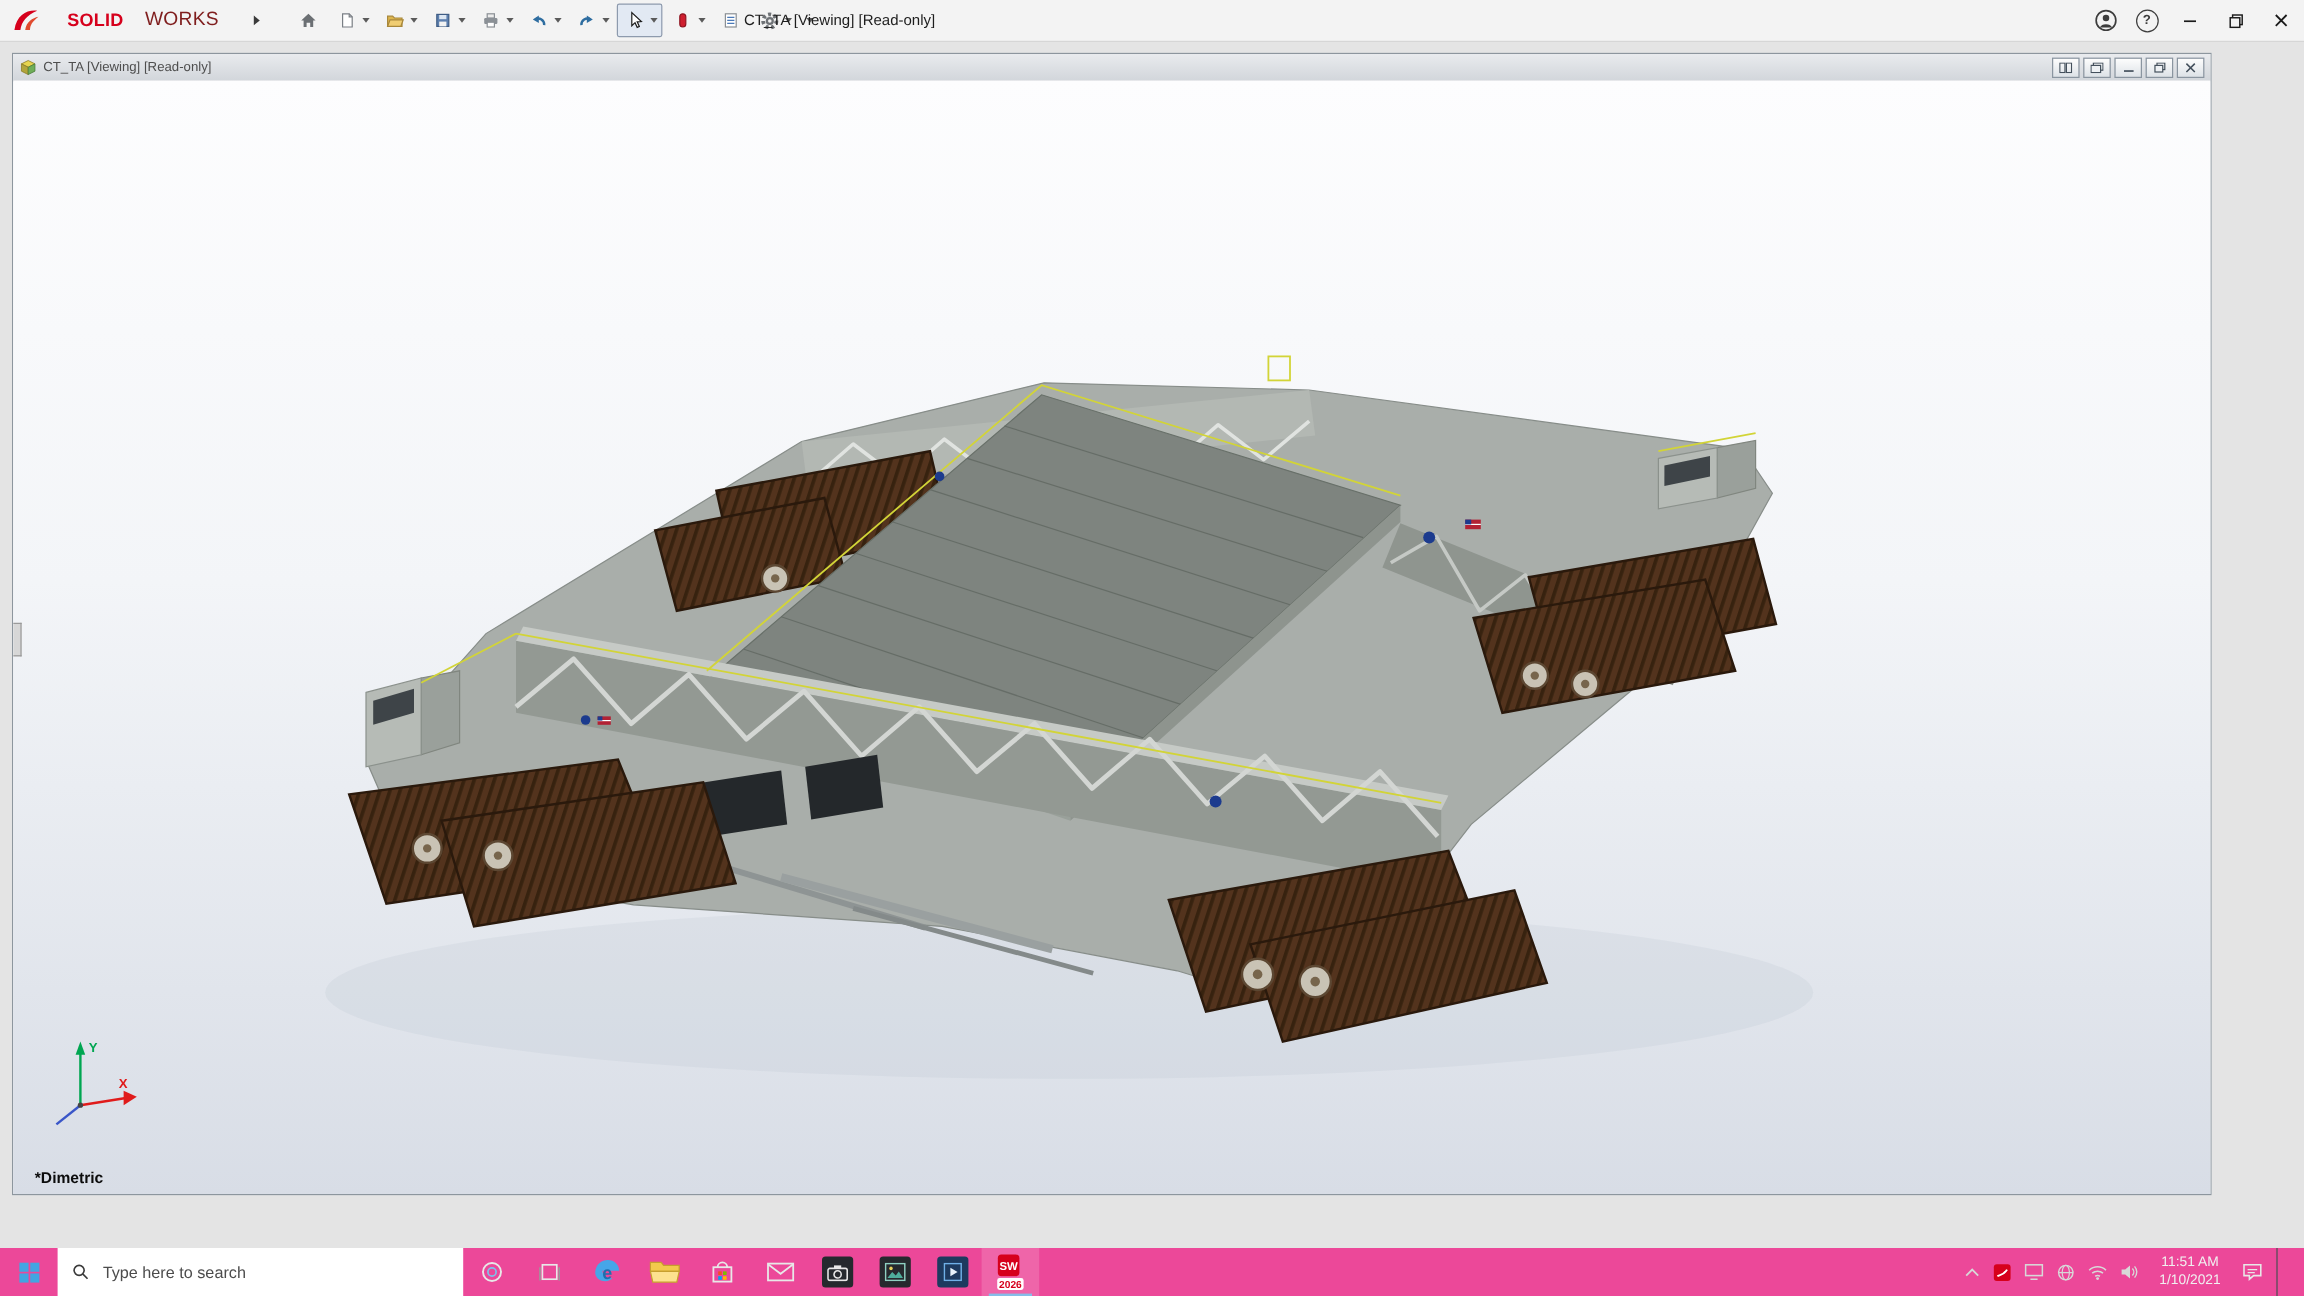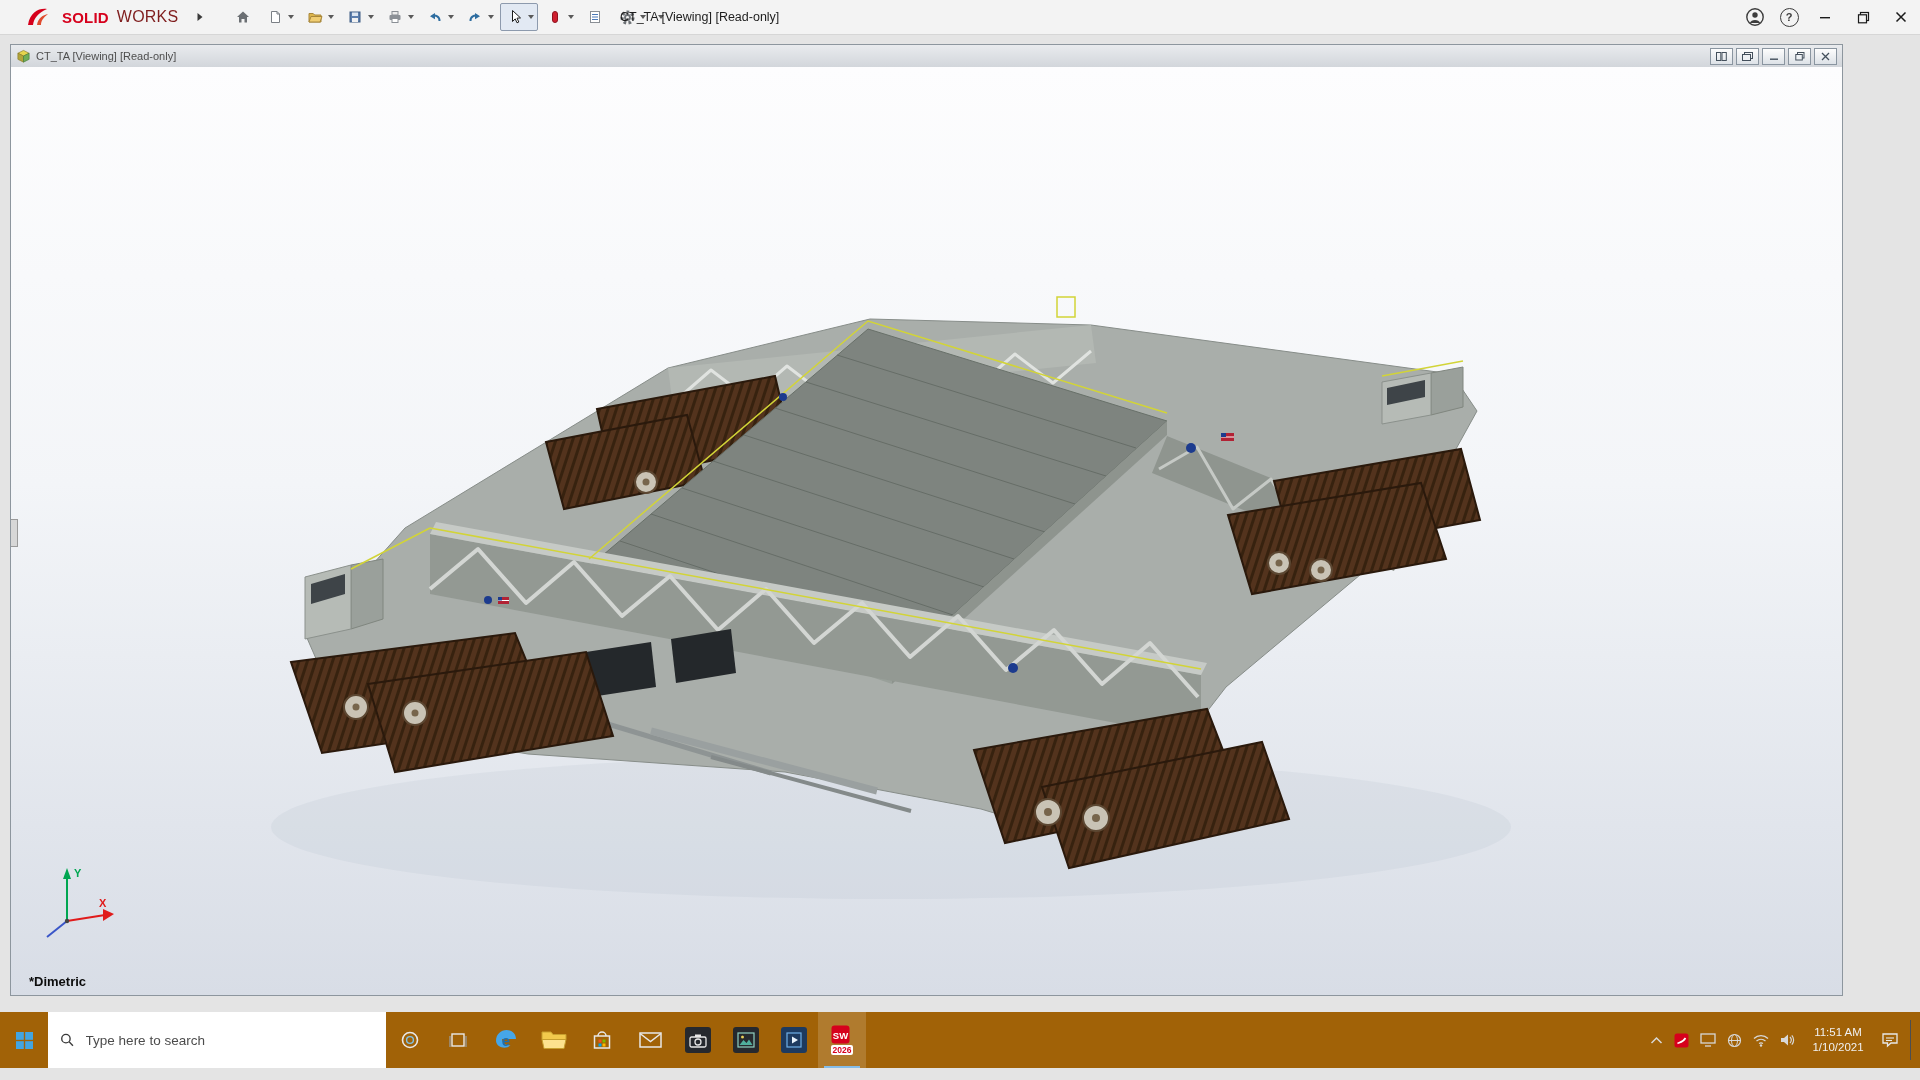--- a/index.html
+++ b/index.html
@@ -1,20 +1,20 @@
 <!DOCTYPE html>
 <html><head>
 <meta charset="utf-8">
 <style>
   html,body{margin:0;padding:0;}
   body{width:1920px;height:1080px;overflow:hidden;background:#e4e4e4;font-family:"Liberation Sans",sans-serif;position:relative;}
 
   
   .titlebar{position:absolute;top:0;left:0;width:1920px;height:34px;background:#f3f3f3;border-bottom:1px solid #d6d6d6;display:flex;align-items:center;}
-  .brand{display:flex;align-items:center;gap:12px;padding-left:26px;}
+  .brand{display:flex;align-items:center;gap:22px;padding-left:10px;}
   .brand .solid{font-weight:bold;color:#d6001c;font-size:15px;letter-spacing:.2px;}
   .brand .works{font-weight:normal;color:#7f1d1d;font-size:16px;letter-spacing:.2px;margin-left:-4px;}
   .brand-arrow{margin-left:6px;}
   .toolbar{display:flex;align-items:center;gap:2px;margin-left:24px;}
   .tb-group{display:flex;align-items:center;padding:2px 3px;border:1px solid transparent;border-radius:2px;}
   .tb-group.active{background:#e2e9f3;border:1px solid #8d9aad;}
   .tb-btn{width:22px;height:22px;display:flex;align-items:center;justify-content:center;}
   .caret{width:0;height:0;border-left:3.5px solid transparent;border-right:3.5px solid transparent;border-top:4px solid #5a5a5a;margin-left:2px;}
   .apptitle{position:absolute;left:620px;right:1760px;text-align:center;font-size:12.5px;color:#1d1d1d;line-height:34px;white-space:nowrap;}
   .title-right{position:absolute;right:0;top:0;height:34px;display:flex;align-items:center;}
@@ -29,31 +29,31 @@
   .docbar .spacer{flex:1;}
   .docwin-btn{width:21px;height:15px;border:1px solid #8a95a0;background:linear-gradient(#fdfdfd,#dde2e7);display:flex;align-items:center;justify-content:center;margin-left:3px;}
 
   .viewport{position:absolute;left:0;top:22px;right:0;bottom:0;background:linear-gradient(180deg,#fdfdfe 0%,#f3f5f8 45%,#d8dde6 100%);overflow:hidden;}
   .model-svg{position:absolute;left:0;top:0;width:100%;height:100%;}
   .view-label{position:absolute;left:18px;bottom:6px;font-size:13px;font-weight:bold;color:#0c0c0c;}
   .triad{position:absolute;left:22px;bottom:44px;}
   .splitter{position:absolute;left:0;top:452px;width:7px;height:28px;background:#d7d7d7;border:1px solid #9a9a9a;border-left:none;box-sizing:border-box;}
 
   
-  .taskbar{position:absolute;left:0;bottom:12px;width:1920px;height:56px;background:#a16207;display:flex;align-items:stretch;z-index:5;}
+  .taskbar{position:absolute;left:0;bottom:0;width:1920px;height:40px;background:#ec4899;display:flex;align-items:stretch;z-index:5;}
   .tb-start{width:48px;display:flex;align-items:center;justify-content:center;}
   .tb-search{width:338px;background:#ffffff;display:flex;align-items:center;gap:9px;padding:0 12px;box-sizing:border-box;}
   .tb-search input{border:none;outline:none;font-size:13.5px;color:#222;width:100%;background:transparent;font-family:"Liberation Sans",sans-serif;}
   .tb-search input::placeholder{color:#4c4c4c;opacity:1;}
   .tb-app{width:48px;display:flex;align-items:center;justify-content:center;position:relative;}
   .tb-app.active{background:rgba(255,255,255,.16);}
   .tb-app.active::after{content:'';position:absolute;left:6px;right:6px;bottom:0;height:2px;background:#85bde8;}
   .sw-slot{display:flex;flex-direction:column;line-height:1;}
   .sw-year{background:#fff;color:#d6001c;font-size:8.5px;font-weight:bold;border-radius:2px;padding:0 2px;margin-top:1px;line-height:10px;}
-  .tray{margin-left:auto;display:flex;align-items:center;gap:11px;padding-right:3px;}
+  .tray{margin-left:auto;display:flex;align-items:center;gap:11px;padding-right:16px;}
   .clock{color:#f0f0f0;font-size:11.5px;line-height:1.3;text-align:center;width:64px;}
   .show-desktop{width:6px;height:40px;border-left:1px solid #4b4e53;}
   .dark-tile{width:26px;height:26px;border-radius:3px;background:#26292e;display:flex;align-items:center;justify-content:center;}
 </style>
 </head>
 <body>
 
 <div class="titlebar">
   <div class="brand">
     <svg width="24" height="22" viewBox="0 0 24 22">

